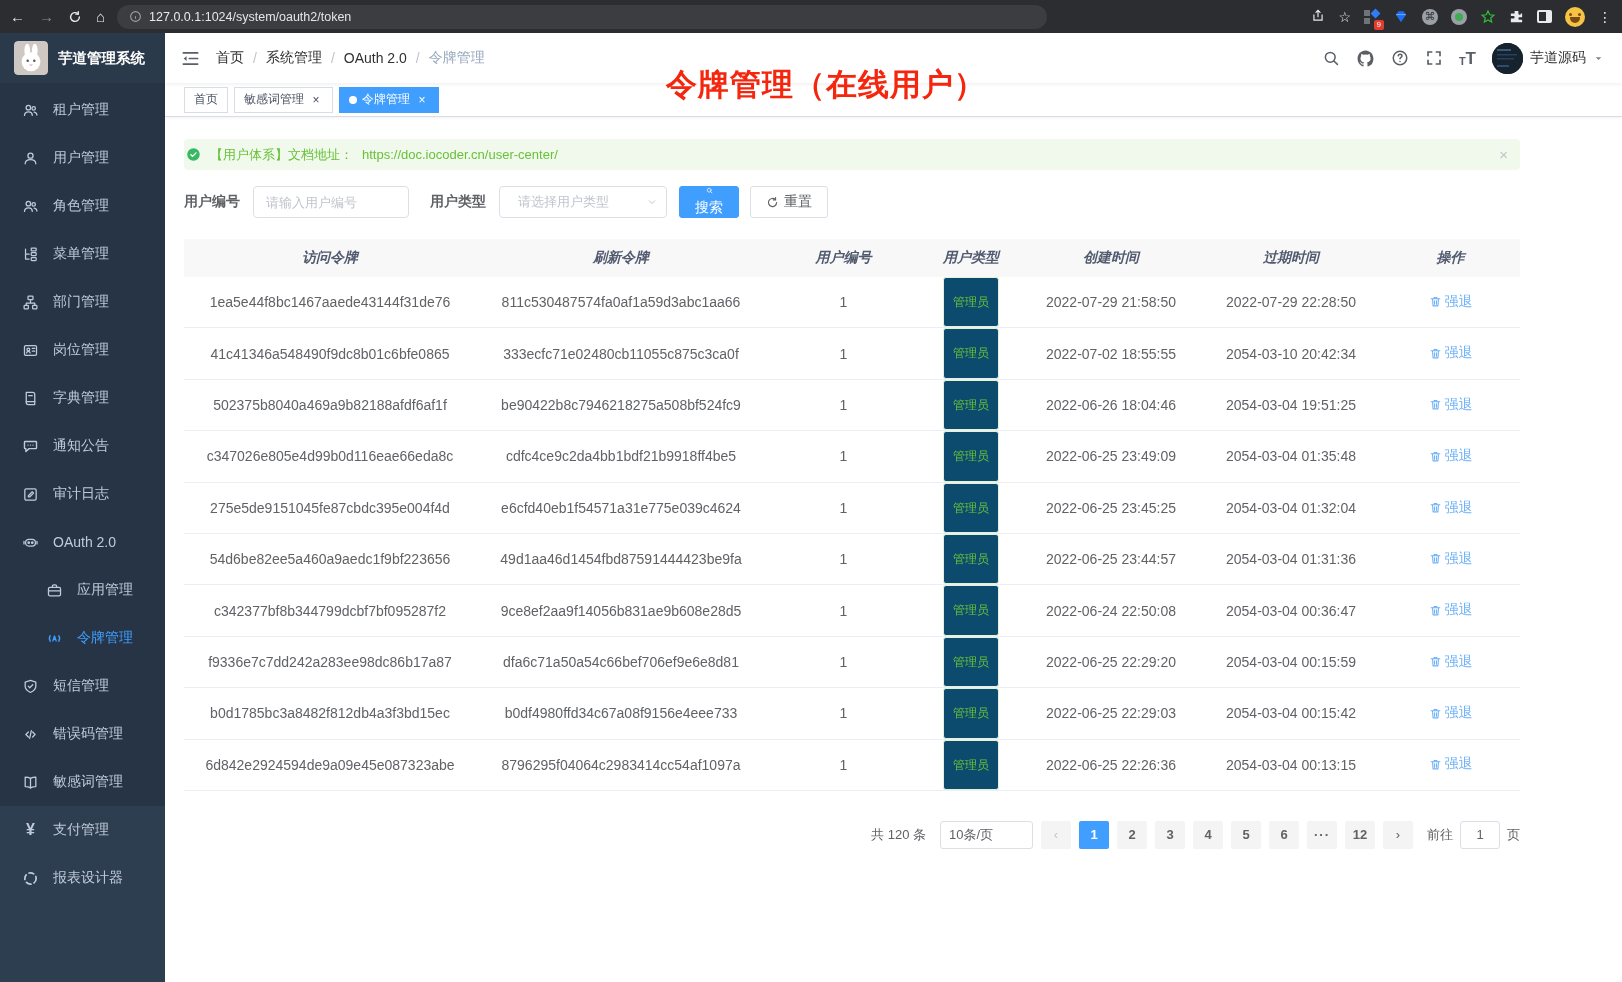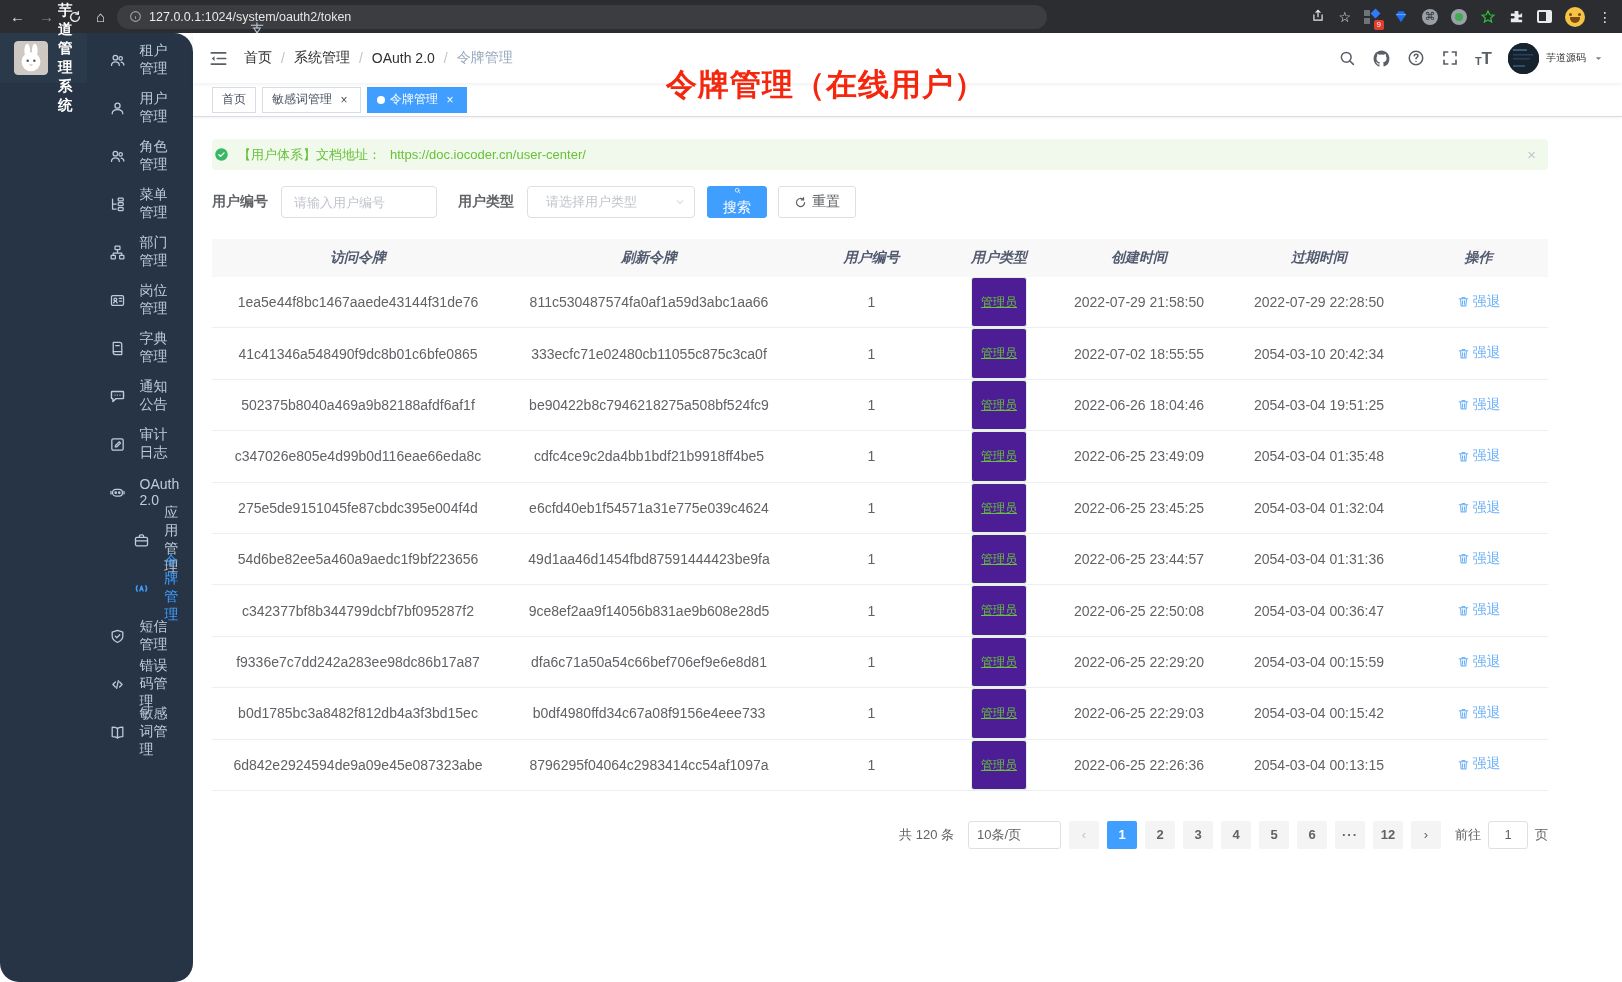--- a/index.html
+++ b/index.html
@@ -29,21 +29,21 @@
   .rec-ico { width:16px; height:16px; border-radius:50%; background:#9aa0a6; display:flex; align-items:center; justify-content:center; }
   .rec-ico i { width:8px; height:8px; border-radius:50%; background:#3fae52; }
   .sidebar-ico { width:15px; height:13px; border:2px solid #e8eaed; border-radius:2px; position:relative; }
   .sidebar-ico i { position:absolute; right:0; top:0; bottom:0; width:4px; background:#e8eaed; }
   .emoji { width:20px; height:20px; border-radius:50%; background:#f6c444; position:relative; }
   .emoji:before { content:""; position:absolute; left:4px; top:6px; width:3px; height:3px; border-radius:50%; background:#7a4b12; box-shadow:9px 0 0 #7a4b12; }
   .emoji:after { content:""; position:absolute; left:5px; top:10px; width:10px; height:6px; border-radius:0 0 10px 10px; background:#7a4b12; }
 
   
   .app-row { display:flex; height:949px; }
-  .sidebar { width:193px; background:#263445; display:flex; flex-shrink:0;border-radius:19px; }
+  .sidebar { width:165px; background:#263445; display:flex; flex-direction:column; flex-shrink:0; }
   .logo-row { height:50px; background:#2b3a4a; display:flex; align-items:center; padding:0 14px; gap:10px; }
   .logo-row svg { border-radius:4px; }
   .logo-title { color:#fff; font-size:14.5px; font-weight:700; }
   .menu { padding-top:3px; }
   .menu-item { height:48px; display:flex; align-items:center; padding:0 18px 0 22px; color:#bfcbd9;
     font-size:14px; cursor:pointer; }
   .menu-item .mi-icon { width:17px; height:17px; margin-right:14px; flex-shrink:0; display:flex; align-items:center; justify-content:center; }
   .menu-item .mi-icon svg { width:17px; height:17px; }
   .menu-item.sub { padding-left:46px;text-align:center; }
   .menu-item.active { color:#409eff; }
@@ -54,21 +54,21 @@
   .main { flex:1; display:flex; flex-direction:column; }
   .app-header { height:50px; background:#fff; box-shadow:0 1px 4px rgba(0,21,41,.08); display:flex; align-items:center; padding:0 18px 0 16px; position:relative; z-index:3; }
   .hamburger { color:#5a5e66; margin-right:16px; cursor:pointer; display:flex; }
   .breadcrumb { display:flex; align-items:center; font-size:14px; color:#303133; gap:9px; }
   .breadcrumb .sep { color:#c0c4cc; }
   .breadcrumb .crumb:last-child { color:#97a8be; }
   .header-right { margin-left:auto; display:flex; align-items:center; gap:16px; color:#5a5e66; }
   .header-right .h-ico { display:flex; cursor:pointer; }
   .avatar-wrap { display:flex; align-items:center; gap:7px; cursor:pointer; }
   .avatar { width:31px; height:31px; border-radius:50%; overflow:hidden; background:#16222e; }
-  .uname { font-size:10px; color:#303133; }
+  .uname { font-size:14px; color:#303133; }
   .caret { color:#7d828a; display:flex; }
 
   .tags-view { height:34px; background:#fff; border-bottom:1px solid #d8dce5; box-shadow:0 1px 3px rgba(0,0,0,.06);
     display:flex; align-items:center; padding-left:19px; gap:6px; position:relative; z-index:2; }
   .tag-item { height:26px; display:inline-flex; align-items:center; padding:0 9px; border:1px solid #d8dce5;
     background:#fff; color:#495060; font-size:12px; cursor:pointer; gap:5px; }
   .tag-item .dot { width:8px; height:8px; border-radius:50%; background:#fff; }
   .tag-item .tclose { font-size:12px; width:14px; height:14px; border-radius:50%; display:flex; align-items:center; justify-content:center; }
   .tag-item.active { background:#409eff; border-color:#409eff; color:#fff; }
 
@@ -91,22 +91,22 @@
   .gap20 { width:21px; }
   .btn { height:32px; border-radius:3px; font-size:14px; display:inline-flex; align-items:center; justify-content:center;
     gap:5px; cursor:pointer; padding:0 15px; font-family:inherit; }
   .btn-primary { background:#409eff; border:1px solid #409eff; color:#fff; margin-left:12px;flex-direction:column; }
   .btn-plain { background:#fff; border:1px solid #dcdfe6; color:#606266; margin-left:11px; }
 
   table.grid { margin-top:21px; width:1336px; border-collapse:collapse; table-layout:fixed; }
   .grid th { height:38px; background:#f8f8f9; color:#515a6e; font-size:14px; font-weight:700; text-align:center;font-style:italic; }
   .grid td { height:48px; border-bottom:1px solid #ebeef5; color:#606266; font-size:14px; text-align:center; }
   .grid tr td:first-child, .grid tr th:first-child { border-top:none; }
-  .tag-success { display:inline-block; background:#4c1d95; border:1px solid #e1f3d8; color:#67c23a;
-    font-size:12px; border-radius:3px; padding:17px 9px; line-height:1.2;text-decoration:underline; }
+  .tag-success { display:inline-block; background:#0c4a6e; border:1px solid #e1f3d8; color:#67c23a;
+    font-size:12px; border-radius:3px; padding:17px 9px; line-height:1.2; }
   .act-link { color:#6db1f8; display:inline-flex; align-items:center; gap:3px; cursor:pointer; }
   .act-link svg { width:13px; height:13px; }
 
   .pagination { margin-top:30px; width:1336px; display:flex; justify-content:flex-end; align-items:center;
     font-size:13px; color:#606266; }
   .pg-total { margin-right:14px; }
   .pg-size { width:93px; height:28px; border:1px solid #dcdfe6; border-radius:3px; display:flex; align-items:center;
     padding:0 20px 0 8px; position:relative; cursor:pointer; color:#606266; }
   .pg-size .schev { position:absolute; right:6px; color:#c0c4cc; display:flex; }
   .pg-btn { min-width:30px; height:28px; margin-left:8px; background:#f4f4f5; border-radius:2px; display:inline-flex;
@@ -624,21 +624,21 @@
                         <path d="M4 7h16M9.5 7V4.5h5V7M6.5 7l1 13h9l1-13M10.2 10.5v6.5M13.8 10.5v6.5"></path>
                       </svg>
                       <span>强退</span>
                     </span></td>
                 </tr>
                 <tr>
                   <td>c342377bf8b344799dcbf7bf095287f2</td>
                   <td>9ce8ef2aa9f14056b831ae9b608e28d5</td>
                   <td>1</td>
                   <td><span class="tag-success">管理员</span></td>
-                  <td>2022-06-25 22:50:08</td>
+                  <td>2022-06-24 22:50:08</td>
                   <td>2054-03-04 00:36:47</td>
                   <td><span class="act-link">
                       <svg viewBox="0 0 24 24" fill="none" stroke="currentColor" stroke-width="2" stroke-linecap="round" stroke-linejoin="round">
                         <path d="M4 7h16M9.5 7V4.5h5V7M6.5 7l1 13h9l1-13M10.2 10.5v6.5M13.8 10.5v6.5"></path>
                       </svg>
                       <span>强退</span>
                     </span></td>
                 </tr>
                 <tr>
                   <td>f9336e7c7dd242a283ee98dc86b17a87</td>

